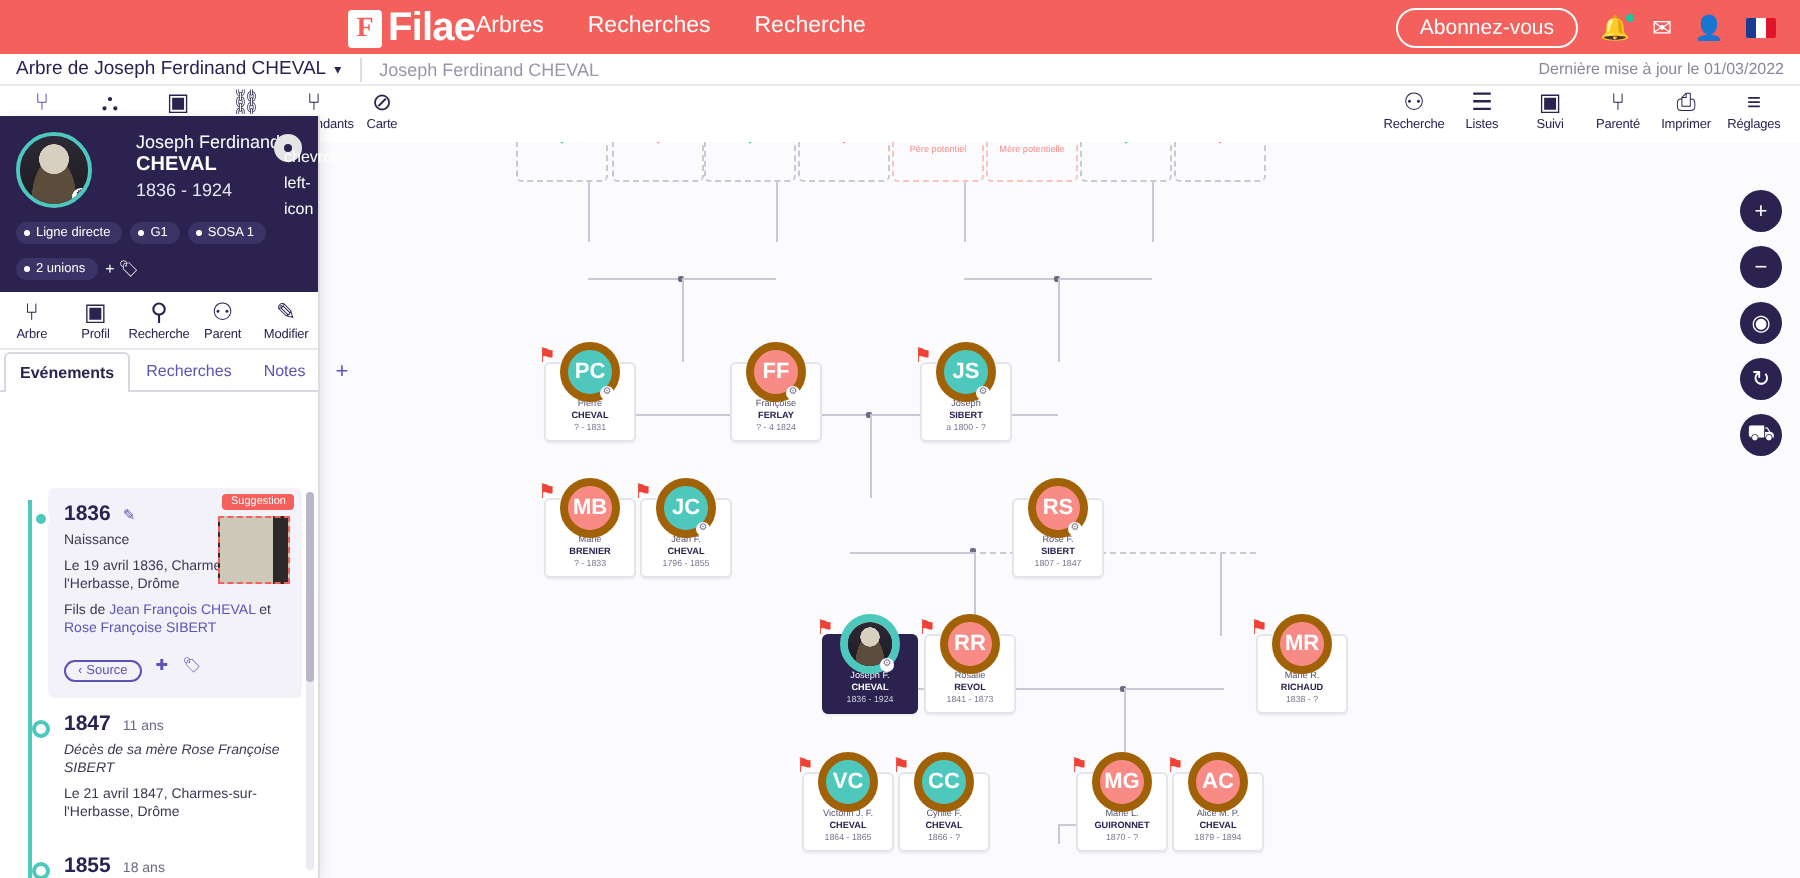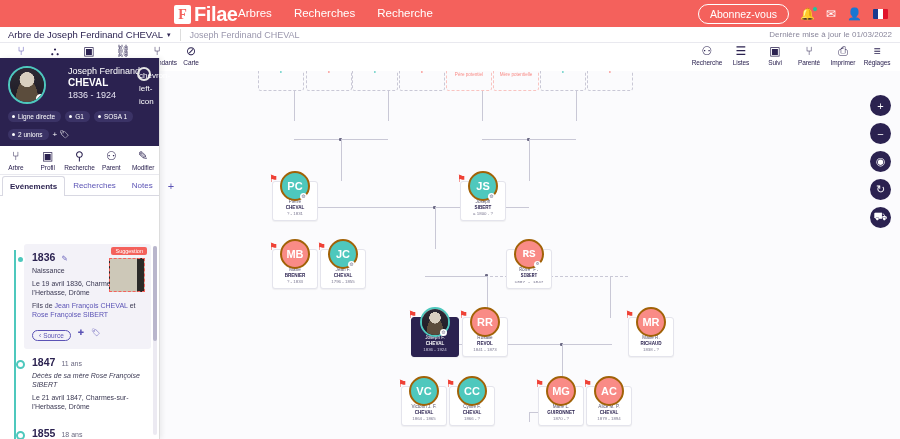--- a/index.html
+++ b/index.html
@@ -78,21 +78,21 @@
   .node {
     position:absolute; width:46px; background:#fff; border:1px solid #e4e4ec;
     border-radius:3px; padding-top:17px; padding-bottom:3px;
     text-align:center; box-shadow:0 1px 1px rgba(0,0,0,.05);
   }
   .node .av {
     position:absolute; top:-11px; left:50%; transform:translateX(-50%);
     width:30px; height:30px; border-radius:50%;
     color:#fff; font-size:11px; font-weight:bold;
     display:flex; align-items:center; justify-content:center;
-    border:2px solid #a16207;
+    border:4px solid #a16207;
   }
   .av.m { background:#4ec8bd; }
   .av.f { background:#f98b86; }
   .node .nm { font-size:4.6px; line-height:6px; color:#55526b; padding:0 2px; }
   .node .ln { font-size:4.6px; line-height:6px; font-weight:bold; color:#2b2250; }
   .node .dt { font-size:4.4px; line-height:6px; color:#7a7790; }
   .node .cog {
     position:absolute; top:11px; left:50%; margin-left:5px;
     width:7px; height:7px; border-radius:50%; background:#fff;
     color:#7a7790; font-size:5px; line-height:7px; text-align:center;
@@ -157,21 +157,21 @@
   .pc-cog {
     position:absolute; right:-1px; bottom:-1px; width:9px; height:9px;
     border-radius:50%; background:#fff; color:#2b2250; font-size:6px;
     line-height:9px; text-align:center;
   }
   .pc-fn { color:#fff; font-size:9px; line-height:11px; }
   .pc-ln { color:#fff; font-size:10px; font-weight:bold; line-height:12px; }
   .pc-dt { color:#e7e5f2; font-size:9px; line-height:12px; }
   .pc-back {
     position:absolute; right:8px; top:9px; width:14px; height:14px;
-    border-radius:50%; border:2px solid #e5e5e5; color:#fff;
+    border-radius:50%; border:5px solid #e5e5e5; color:#fff;
     font-size:8px; line-height:13px; text-align:center;
   }
   .chips { display:flex; flex-wrap:wrap; gap:4px; margin-top:7px; align-items:center; }
   .chip {
     background:#3b3366; color:#fff; font-size:6.5px; border-radius:7px;
     padding:2px 6px 2px 4px; display:flex; align-items:center; gap:3px;
   }
   .chip i { width:3px; height:3px; border-radius:50%; background:#fff; display:block; }
   .chip-add { color:#fff; font-size:8px; display:flex; align-items:center; gap:2px; }
 
@@ -368,20 +368,27 @@
   <div class="ln-v" style="left:529px;top:341px;height:10px;"></div>
 
   <div class="node" style="left:272px;top:110px;">
     <span class="flagpin">⚑</span>
     <span class="av m">PC</span>
     <span class="cog">⚙</span>
     <div class="nm">Pierre</div>
     <div class="ln">CHEVAL</div>
     <div class="dt">? - 1831</div>
   </div>
+  <div class="node" style="left:365px;top:110px;">
+    <span class="av f">FF</span>
+    <span class="cog">⚙</span>
+    <div class="nm">Françoise</div>
+    <div class="ln">FERLAY</div>
+    <div class="dt">? - 4 1824</div>
+  </div>
   <div class="node" style="left:460px;top:110px;">
     <span class="flagpin">⚑</span>
     <span class="av m">JS</span>
     <span class="cog">⚙</span>
     <div class="nm">Joseph</div>
     <div class="ln">SIBERT</div>
     <div class="dt">a 1800 - ?</div>
   </div>
 
   <div class="node" style="left:272px;top:178px;">
@@ -392,21 +399,21 @@
     <div class="dt">? - 1833</div>
   </div>
   <div class="node" style="left:320px;top:178px;">
     <span class="flagpin">⚑</span>
     <span class="av m">JC</span>
     <span class="cog">⚙</span>
     <div class="nm">Jean F.</div>
     <div class="ln">CHEVAL</div>
     <div class="dt">1796 - 1855</div>
   </div>
-  <div class="node" style="left:506px;top:178px;font-family:Liberation Mono, monospace;">
+  <div class="node" style="left:506px;top:178px;">
     <span class="av f">RS</span>
     <span class="cog">⚙</span>
     <div class="nm">Rose F.</div>
     <div class="ln">SIBERT</div>
     <div class="dt">1807 - 1847</div>
   </div>
 
   <div class="node focus" style="left:411px;top:246px;">
     <span class="flagpin">⚑</span>
     <span class="av">

